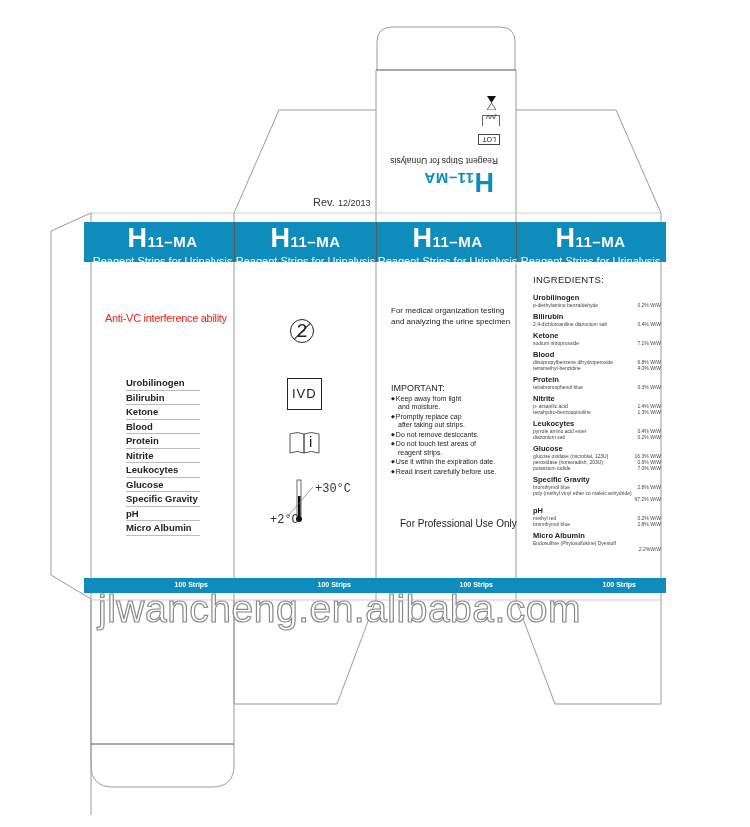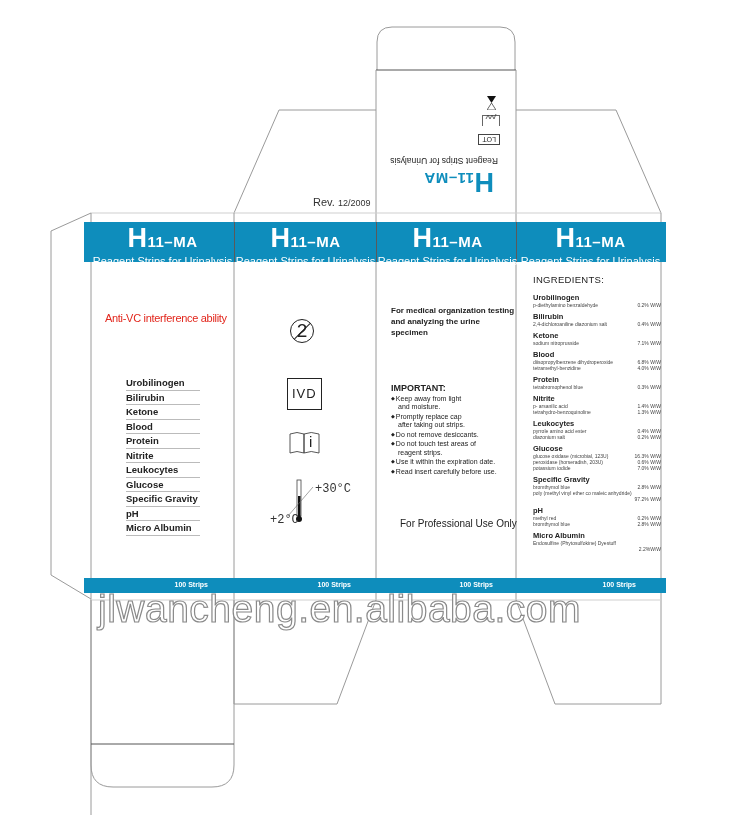--- a/index.html
+++ b/index.html
@@ -17,23 +17,23 @@
   .rev { position: absolute; font-size: 11px; color: #333; }
   .rev .date { font-size: 9px; }
   .anti { position: absolute; left: 105px; top: 312px; color: #e2261c; font-size: 11px; letter-spacing: -0.3px; }
   .param-list { position: absolute; left: 126px; top: 376px; width: 74px; }
   .param-list .item { font-size: 9.5px; font-weight: bold; height: 14.5px; line-height: 13px; border-bottom: 1px solid #bbb; color: #222; white-space: nowrap; }
   .sym { position: absolute; }
   .circle2 { width: 24px; height: 24px; border: 1.5px solid #222; border-radius: 50%; font-size: 19px; line-height: 21px; text-align: center; font-weight: normal; position: relative; overflow: hidden; }
   .circle2::after { content: ""; position: absolute; left: -2px; top: 10px; width: 28px; height: 1px; background: #222; transform: rotate(-45deg); }
   .ivd { border: 1.2px solid #222; font-size: 13px; padding: 7px 4px; line-height: 16px; letter-spacing: 1px; }
   .temp-hi, .temp-lo { position: absolute; font-size: 12px; font-family: Liberation Mono, monospace; color: #333; }
-  .medical { position: absolute; left: 391px; top: 305px; font-size: 8px; line-height: 11px; color: #222; width: 125px; font-weight: bold; }
+  .medical { position: absolute; left: 391px; top: 305px; font-size: 8px; line-height: 11px; color: #222; width: 125px; font-weight: normal; }
   .important { position: absolute; left: 391px; top: 384px; width: 125px; font-size: 7px; line-height: 8.5px; color: #222; }
-  .important .title { font-size: 9px; font-weight: bold; margin-bottom: 1px; }
+  .important .title { font-size: 9px; font-weight: normal; margin-bottom: 1px; }
   .important .line { white-space: nowrap; }
   .important .bul::before { content: "\25C6"; font-size: 5px; margin-right: 1px; vertical-align: 1px; }
   .important .cont { padding-left: 7px; }
   .prof { position: absolute; left: 400px; top: 518px; font-size: 10px; color: #222; }
   .ingr { position: absolute; left: 533px; top: 274px; width: 128px; color: #222; }
   .ingr .head { font-size: 9.5px; font-weight: normal; letter-spacing: 0.3px; margin-bottom: 8px; }
   .ingr .grp { margin-bottom: 4px; }
   .ingr .name { font-size: 7.5px; font-weight: bold; line-height: 9px; }
   .ingr .row { display: flex; justify-content: space-between; font-size: 5px; line-height: 6px; color: #444; white-space: nowrap; }
   .ingr .row .pct { text-align: right; }
@@ -102,21 +102,21 @@
   <div class="sub">Reagent Strips for Urinalysis</div>
 </div>
 
 <div class="strips" style="left:148px; top:581px;">100 Strips</div>
 <div class="strips" style="left:291px; top:581px;">100 Strips</div>
 <div class="strips" style="left:433px; top:581px;">100 Strips</div>
 <div class="strips" style="left:576px; top:581px;">100 Strips</div>
 
 <div class="rev" style="left:313px; top:196px;">
   <span>Rev.</span>
-  <span class="date">12/2009</span>
+  <span class="date">12/2013</span>
 </div>
 
 <div class="flip" style="left:385px; top:92px; width:125px; height:110px;">
   <div style="position:absolute; left:16px; top:8px;" class="brand">
     <div class="h" style="color:#0e8dbc; text-align:left;"><span class="big">H</span><span class="sm">11</span><span class="sm">–MA</span></div>
   </div>
   <div style="position:absolute; left:12px; top:36px; font-size:8.5px; color:#222;">Reagent Strips for Urinalysis</div>
   <div style="position:absolute; left:10px; top:57px; border:1px solid #444; font-size:7px; padding:0 3px; line-height:9px; color:#222;">LOT</div>
   <div style="position:absolute; left:10px; top:76px; width:18px; height:11px; border:1px solid #666; border-top:none;">
     <svg width="18" height="11" viewBox="0 0 18 11">

